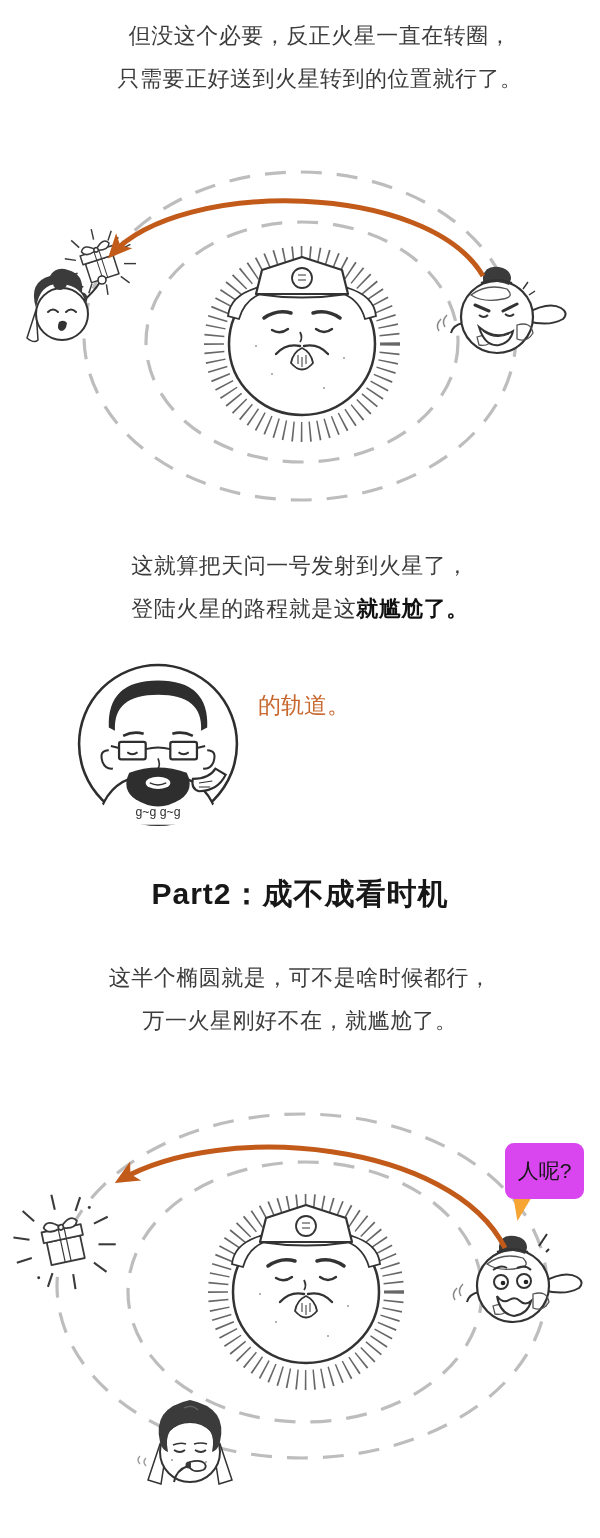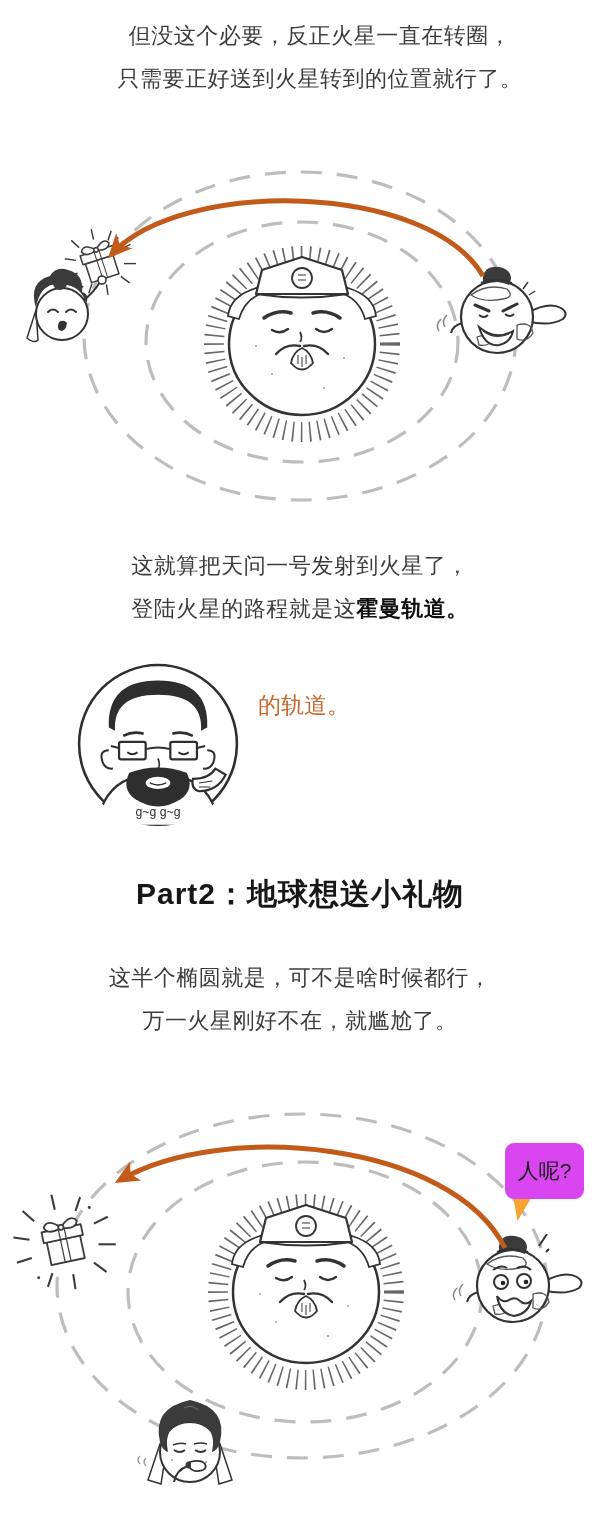--- a/index.html
+++ b/index.html
@@ -167,21 +167,21 @@
       <g transform="translate(497,177)">
         <use href="#g-earth-body"></use>
           <use href="#g-earth-angry-face"></use>
       </g>
       <path d="M 483 136 C 428 42 182 38 112 114" fill="none" stroke="#c25a1a" stroke-width="5" marker-end="url(#arrowhead)"></path>
     </svg>
   </div>
 
   <div class="caption" style="top:544px;">
     <p>这就算把天问一号发射到火星了，</p>
-    <p><span>登陆火星的路程就是这</span><b>霍曼轨道。</b></p>
+    <p><span>登陆火星的路程就是这</span><b>就尴尬了。</b></p>
   </div>
 
   <div class="avatar">
     <svg width="164" height="164" viewBox="0 0 160 160">
       <circle cx="80" cy="80" r="77" fill="#fff" stroke="#2e2e2e" stroke-width="2.5"></circle>
       <path d="M 20 160 Q 26 124 52 114 L 58 122 Q 80 134 102 122 L 108 114 Q 134 124 140 160 Z" fill="#fff" stroke="#2e2e2e" stroke-width="2.2"></path>
       <path d="M 70 126 q 10 6 20 0" stroke="#2e2e2e" stroke-width="1.8" fill="none"></path>
       <path d="M 32 86 q -10 0 -6 12 q 3 7 10 6 M 128 86 q 10 0 6 12 q -3 7 -10 6" fill="#fff" stroke="#2e2e2e" stroke-width="2"></path>
       <path d="M 32 64 Q 30 18 80 18 Q 130 18 128 64 L 122 67 Q 124 32 80 32 Q 36 32 38 67 Z" fill="#2e2e2e"></path>
       <path d="M 46 72 q 10 -5 20 -2 M 94 70 q 10 -3 20 2" stroke="#2e2e2e" stroke-width="2.5" fill="none"></path>
@@ -195,21 +195,21 @@
       <path d="M 72 118 q 8 4 16 0" stroke="#2e2e2e" stroke-width="1.4" fill="none"></path>
       <path d="M 114 114 q 16 0 22 -10 l 10 6 q -8 16 -26 16 q -8 -2 -6 -12 Z" fill="#fff" stroke="#2e2e2e" stroke-width="2"></path>
       <path d="M 120 118 l 13 -2 M 120 122 l 11 0" stroke="#2e2e2e" stroke-width="1" fill="none"></path>
       <text x="80" y="150" text-anchor="middle" font-size="12" fill="#2e2e2e">g~g g~g</text>
     </svg>
   </div>
   <div class="callout-text">
     <p>的轨道。</p>
   </div>
 
-  <h2 class="part2">Part2：地球想送小礼物</h2>
+  <h2 class="part2">Part2：成不成看时机</h2>
 
   <div class="caption" style="top:956px;">
     <p>这半个椭圆就是，可不是啥时候都行，</p>
     <p>万一火星刚好不在，就尴尬了。</p>
   </div>
 
   <div class="illus" style="top:1090px; height:448px;">
     <svg width="600" height="448" viewBox="0 0 600 448">
       <ellipse cx="302" cy="196" rx="245" ry="172" fill="none" stroke="#bdbdbd" stroke-width="3.2" stroke-dasharray="21 15"></ellipse>
       <ellipse cx="305" cy="202" rx="177" ry="130" fill="none" stroke="#bdbdbd" stroke-width="3.2" stroke-dasharray="21 15"></ellipse>

